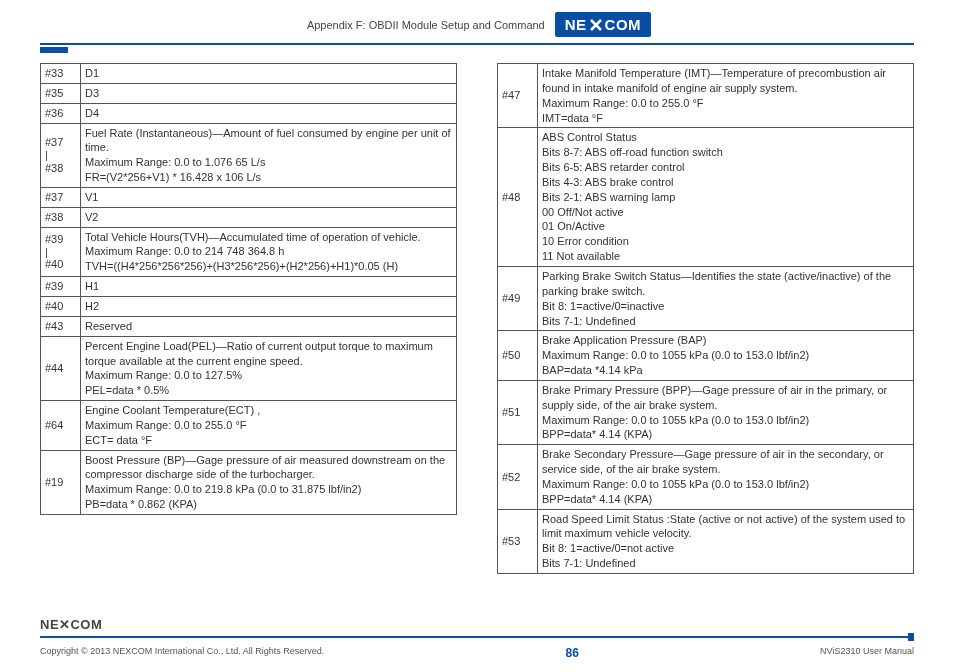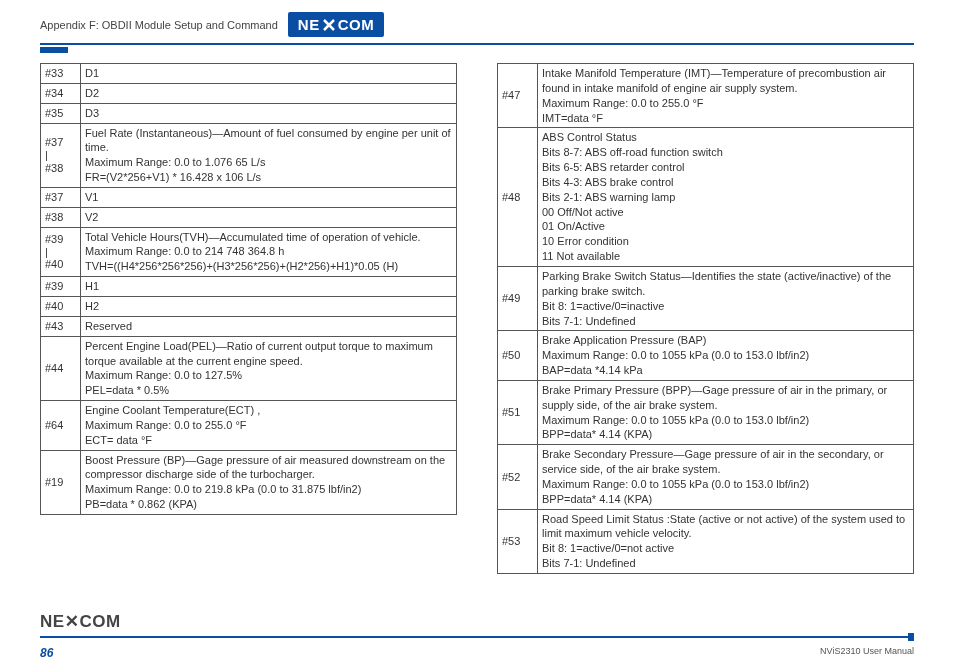--- a/index.html
+++ b/index.html
@@ -7,21 +7,21 @@
     width: 954px;
     height: 672px;
     font-family: Arial, Helvetica, sans-serif;
     font-size: 11px;
     color: #333;
     background: #fff;
     position: relative;
   }
   .header {
     display: flex;
-    justify-content: flex-start;
+    justify-content: center;
     align-items: center;
     padding: 12px 36px 6px 40px;
     gap: 10px;
   }
   .header-title { font-size: 11px; color: #444; }
   .logo {
     background: #0a4ea3;
     color: #fff;
     font-weight: bold;
     font-size: 15px;
@@ -84,38 +84,37 @@
     content: "";
     position: absolute;
     right: 0; top: -3px;
     width: 6px; height: 8px;
     background: #0a4ea3;
   }
   .footer-logo {
     position: absolute;
     bottom: 40px; left: 40px;
     font-weight: bold;
-    font-size: 17px;
+    font-size: 13px;
     color: #444;
     letter-spacing: 0.5px;
   }
   .footer {
     position: absolute;
     bottom: 12px;
     left: 40px; right: 40px;
     display: flex;
     justify-content: space-between;
     font-size: 9px;
     color: #555;
   }
   .page-num {
     font-weight: bold;
     color: #0a4ea3;
     font-size: 12px;
-    font-style: italic;
   }
 </style>
 </head>
 <body>
 
 <div class="header">
   <div class="header-title">Appendix F: OBDII Module Setup and Command</div>
   <div class="logo">
     <span>NE</span>
     <span class="x">
@@ -130,26 +129,26 @@
 
 <div class="columns">
   <div class="col">
     <table>
         <tbody id="left-tbody">
           <tr>
             <td class="idx">#33</td>
             <td>D1</td>
           </tr>
           <tr>
-            <td class="idx">#34</td>
-            <td>D2</td>
-          </tr>
-          <tr>
             <td class="idx">#35</td>
             <td>D3</td>
+          </tr>
+          <tr>
+            <td class="idx">#36</td>
+            <td>D4</td>
           </tr>
           <tr>
             <td class="idx multi">#37<br>|<br>#38</td>
             <td>Fuel Rate (Instantaneous)—Amount of fuel consumed by engine per unit of time.<br>Maximum Range: 0.0 to 1.076 65 L/s<br>FR=(V2*256+V1) * 16.428 x 106 L/s</td>
           </tr>
           <tr>
             <td class="idx">#37</td>
             <td>V1</td>
           </tr>
           <tr>
@@ -221,15 +220,16 @@
         </tbody>
       </table>
   </div>
 </div>
 
 <div class="footer-logo">
   <span>NE</span><span>✕</span><span>COM</span>
 </div>
 <div class="footer-line"></div>
 <div class="footer">
+  <span>Copyright © 2013 NEXCOM International Co., Ltd. All Rights Reserved.</span>
   <span class="page-num">86</span>
   <span>NViS2310 User Manual</span>
 </div>
 
 </body></html>

